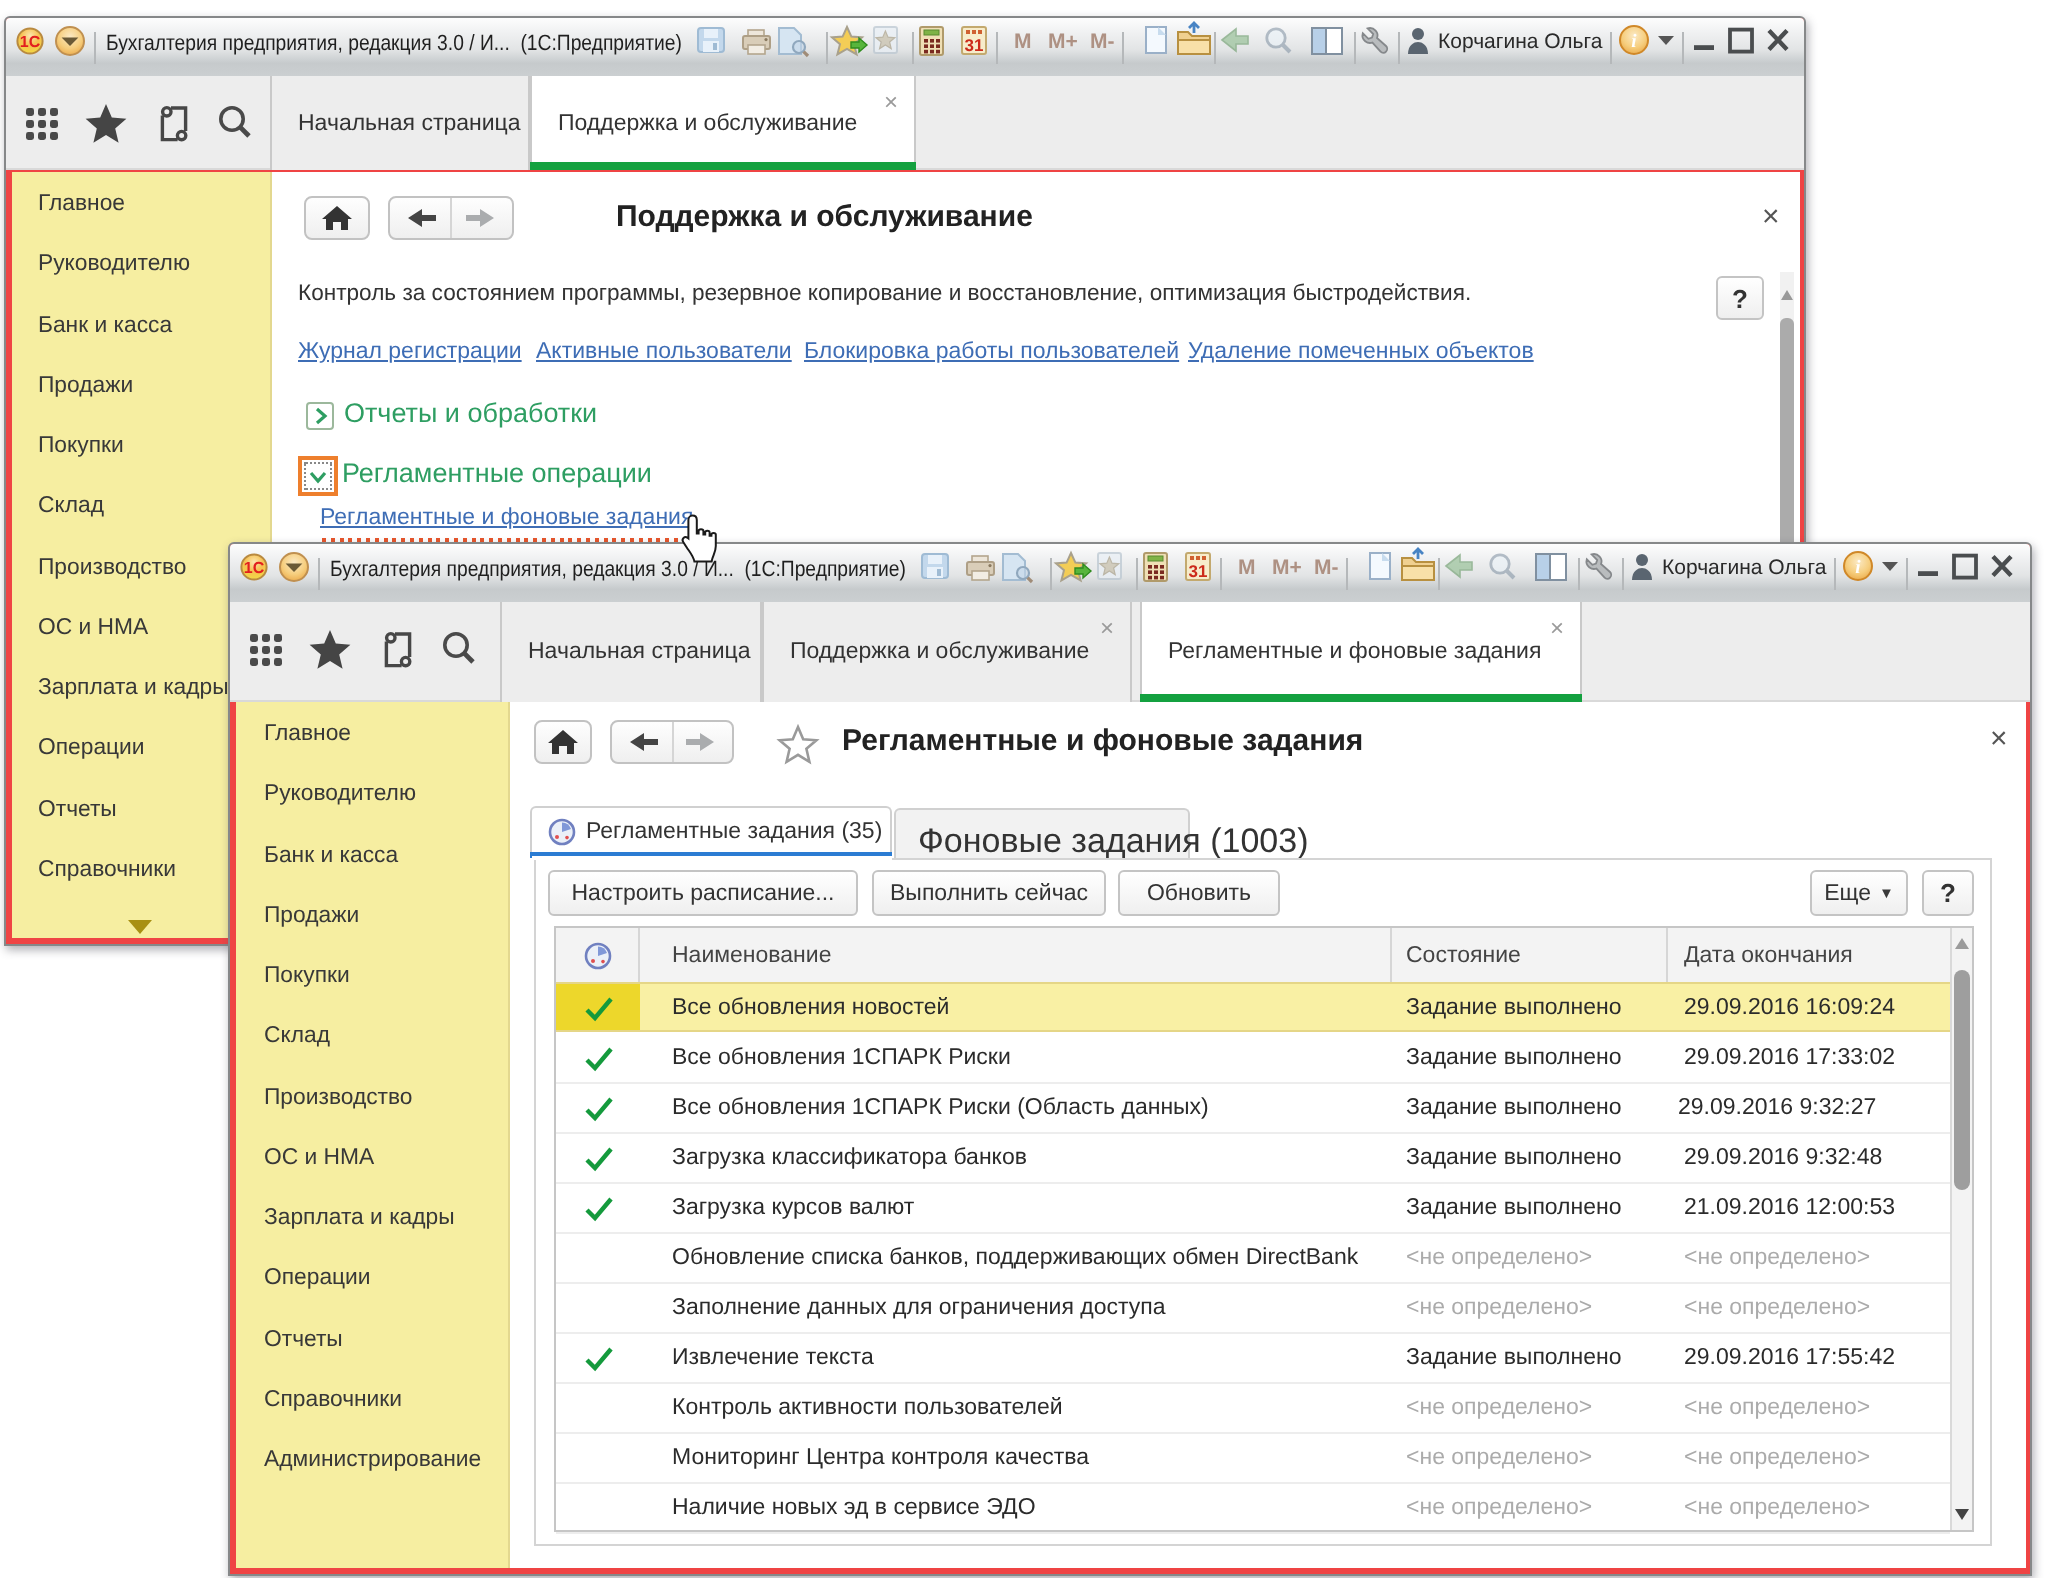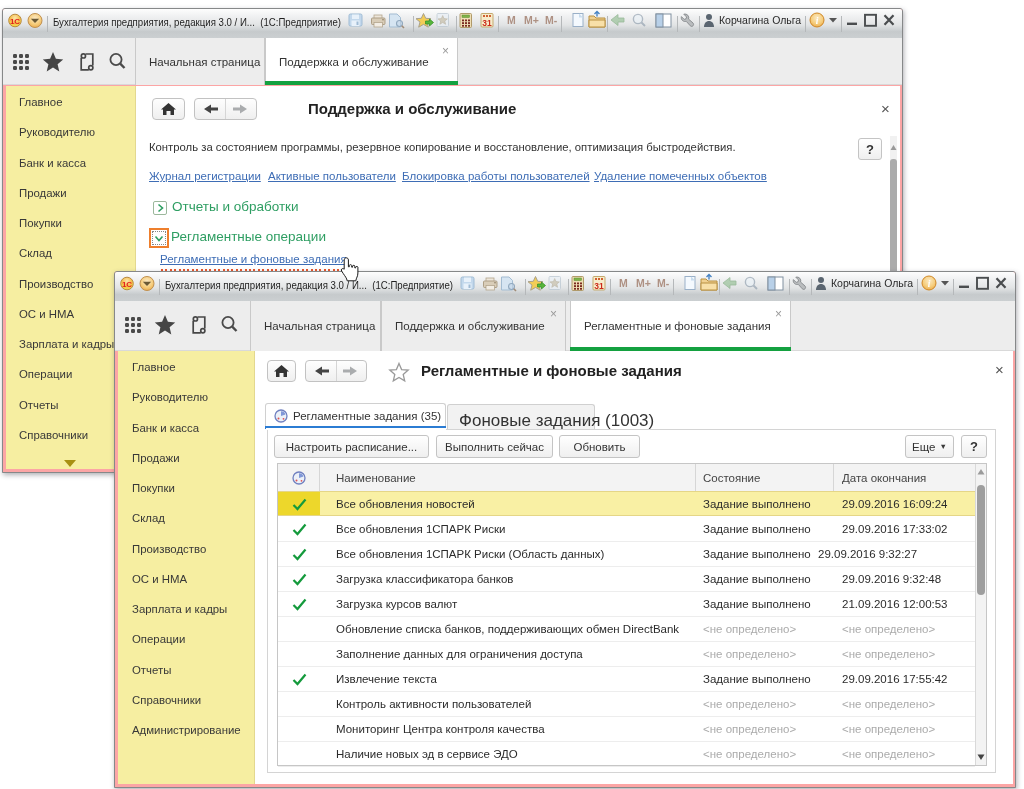--- a/index.html
+++ b/index.html
@@ -1,18 +1,18 @@
 <!DOCTYPE html>
 <html><head>
 <meta charset="utf-8">
 <style>
 * { margin:0; padding:0; box-sizing:border-box; }
 html,body { width:1024px; height:789px; background:#fff; font-family:"Liberation Sans", sans-serif; overflow:hidden; position:relative; }
 .abs { position:absolute; }
-.win { position:absolute; background:#fca5a5; border:1px solid #868889; border-radius:3px 3px 0 0; box-shadow:1px 2px 5px rgba(80,80,90,0.45); }
+.win { position:absolute; background:#ef4444; border:1px solid #868889; border-radius:3px 3px 0 0; box-shadow:1px 2px 5px rgba(80,80,90,0.45); }
 .titlebar { position:absolute; left:0; right:0; top:0; height:29px; border-radius:2px 2px 0 0;
   background:linear-gradient(180deg,#FDFDFD 0%, #F0F1F2 25%, #E2E4E5 55%, #CDD1D3 72%, #C6CACC 78%, #CBCFD1 100%); }
 .tabrow { position:absolute; left:0; right:0; top:29px; height:48px; background:#EDEDED; border-bottom:1px solid #D9D9D9; }
 .tab { position:absolute; top:0; height:48px; background:#EDEDED; border-left:1px solid #C9C9C9; border-right:1px solid #C9C9C9; color:#333; font-size:11.5px; }
 .tab .lbl { position:absolute; left:13px; right:0; top:0; bottom:0; display:flex; align-items:center; justify-content:flex-start; white-space:nowrap; }
 .tab.active { background:#FFFFFF; }
 .greenline { position:absolute; left:-1px; right:-1px; bottom:0; height:4.5px; background:#14A140; }
 .tabx { position:absolute; top:8px; right:8px; color:#9A9A9A; font-size:12px; line-height:10px; }
 .sidebar { position:absolute; background:#F6EEA1; border-right:1px solid #E3D88F; }
 .sideitem { position:absolute; left:14px; font-size:11.4px; color:#383838; white-space:nowrap; }
@@ -356,21 +356,21 @@
 <div class="cell" style="left:58px;">Все обновления 1СПАРК Риски</div>
 <div class="cell" style="left:425px;">Задание выполнено</div>
 <div class="cell" style="left:564px;">29.09.2016 17:33:02</div>
 </div>
 <div class="row" style="top:78px;">
 <svg class="abs" style="left:14px;top:6px;" width="15" height="13" viewBox="0 0 15 13">
             <path d="M1.5 7 L5.5 11 L13.5 1.5" fill="none" stroke="#149A3C" stroke-width="2.2"></path>
           </svg>
 <div class="cell" style="left:58px;">Все обновления 1СПАРК Риски (Область данных)</div>
 <div class="cell" style="left:425px;">Задание выполнено</div>
-<div class="cell" style="left:540px;">29.09.2016 9:32:27</div>
+<div class="cell" style="left:561px;">29.09.2016 9:32:27</div>
 </div>
 <div class="row" style="top:103px;">
 <svg class="abs" style="left:14px;top:6px;" width="15" height="13" viewBox="0 0 15 13">
             <path d="M1.5 7 L5.5 11 L13.5 1.5" fill="none" stroke="#149A3C" stroke-width="2.2"></path>
           </svg>
 <div class="cell" style="left:58px;">Загрузка классификатора банков</div>
 <div class="cell" style="left:425px;">Задание выполнено</div>
 <div class="cell" style="left:564px;">29.09.2016 9:32:48</div>
 </div>
 <div class="row" style="top:128px;">

